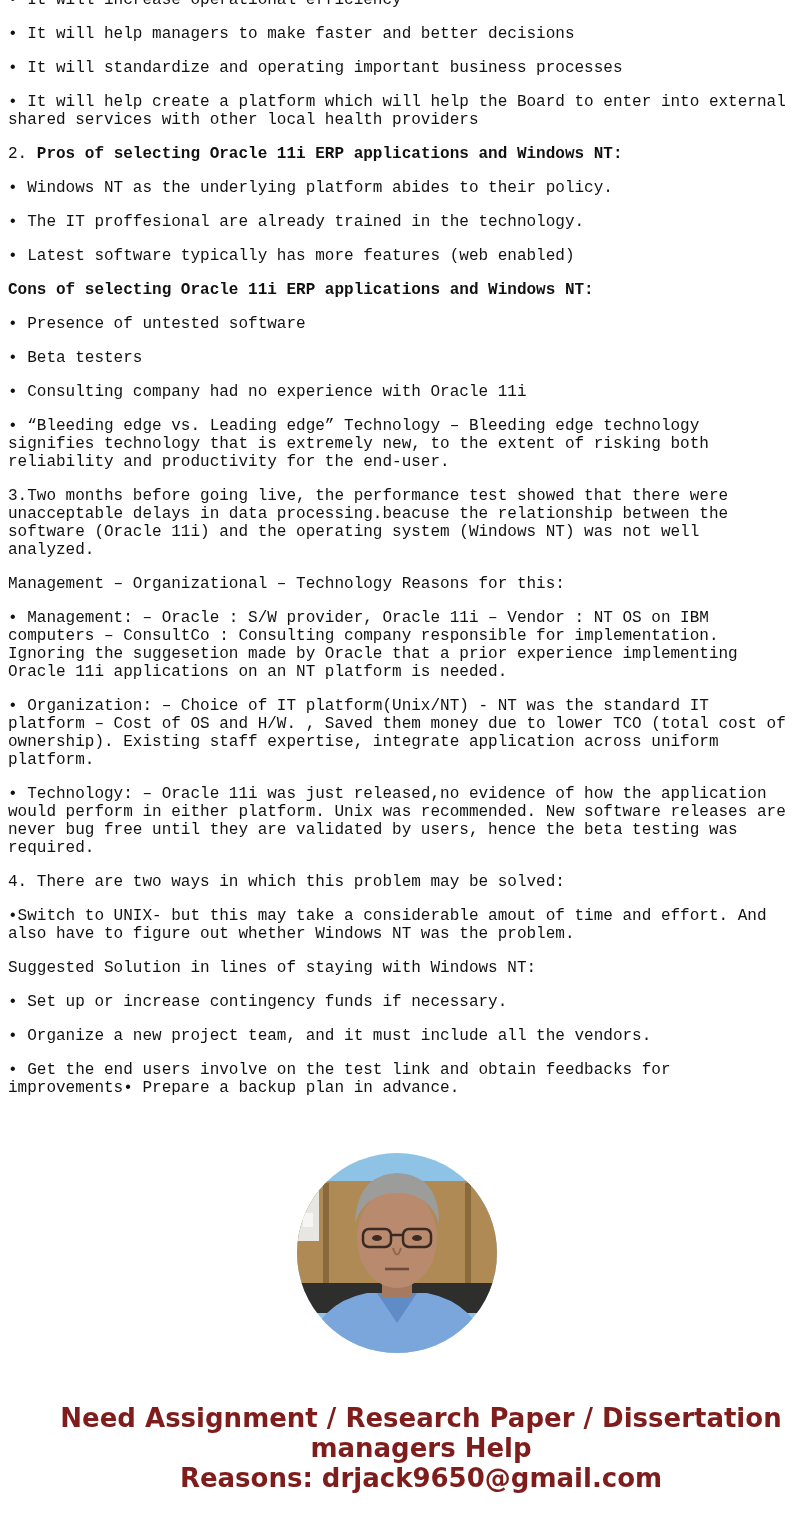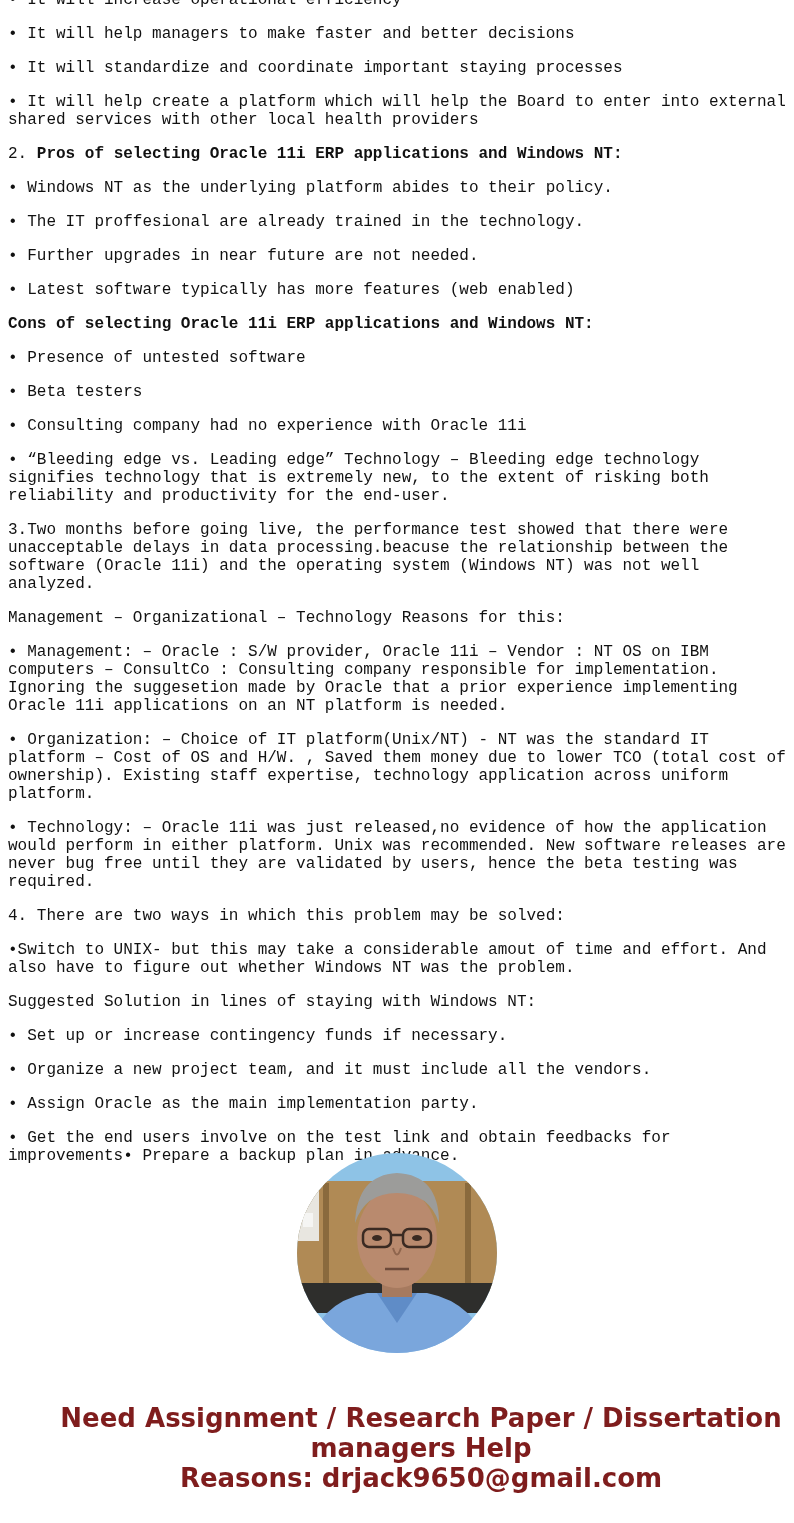--- a/index.html
+++ b/index.html
@@ -47,43 +47,41 @@
       margin-left: 24px;
     }
     .cta div { margin: 0; }
   </style>
 </head>
 <body>
 
 <div class="content">
   <p>• It will increase operational efficiency</p>
   <p>• It will help managers to make faster and better decisions</p>
-  <p>• It will standardize and coordinate important staying processes</p>
+  <p>• It will standardize and operating important business processes</p>
   <p>• It will help create a platform which will help the Board to enter into external shared services with other local health providers</p>
   <p><span>2. </span><b>Pros of selecting Oracle 11i ERP applications and Windows NT:</b></p>
   <p>• Windows NT as the underlying platform abides to their policy.</p>
   <p>• The IT proffesional are already trained in the technology.</p>
-  <p>• Further upgrades in near future are not needed.</p>
   <p>• Latest software typically has more features (web enabled)</p>
   <p><b>Cons of selecting Oracle 11i ERP applications and Windows NT:</b></p>
   <p>• Presence of untested software</p>
   <p>• Beta testers</p>
   <p>• Consulting company had no experience with Oracle 11i</p>
   <p>• “Bleeding edge vs. Leading edge” Technology – Bleeding edge technology signifies technology that is extremely new, to the extent of risking both reliability and productivity for the end-user.</p>
   <p>3.Two months before going live, the performance test showed that there were unacceptable delays in data processing.beacuse the relationship between the software (Oracle 11i) and the operating system (Windows NT) was not well analyzed.</p>
   <p>Management – Organizational – Technology Reasons for this:</p>
   <p>• Management: – Oracle : S/W provider, Oracle 11i – Vendor : NT OS on IBM computers – ConsultCo : Consulting company responsible for implementation. Ignoring the suggesetion made by Oracle that a prior experience implementing Oracle 11i applications on an NT platform is needed.</p>
-  <p>• Organization: – Choice of IT platform(Unix/NT) - NT was the standard IT platform – Cost of OS and H/W. , Saved them money due to lower TCO (total cost of ownership). Existing staff expertise, technology application across uniform platform.</p>
+  <p>• Organization: – Choice of IT platform(Unix/NT) - NT was the standard IT platform – Cost of OS and H/W. , Saved them money due to lower TCO (total cost of ownership). Existing staff expertise, integrate application across uniform platform.</p>
   <p>• Technology: – Oracle 11i was just released,no evidence of how the application would perform in either platform. Unix was recommended. New software releases are never bug free until they are validated by users, hence the beta testing was required.</p>
   <p>4. There are two ways in which this problem may be solved:</p>
   <p>•Switch to UNIX- but this may take a considerable amout of time and effort. And also have to figure out whether Windows NT was the problem.</p>
   <p>Suggested Solution in lines of staying with Windows NT:</p>
   <p>• Set up or increase contingency funds if necessary.</p>
   <p>• Organize a new project team, and it must include all the vendors.</p>
-  <p>• Assign Oracle as the main implementation party.</p>
   <p>• Get the end users involve on the test link and obtain feedbacks for improvements• Prepare a backup plan in advance.</p>
 </div>
 
 <div class="avatar-wrap">
   <svg width="200" height="200" viewBox="0 0 200 200">
     <rect x="0" y="0" width="200" height="200" fill="#8ec3e6"></rect>
     <rect x="0" y="28" width="200" height="110" fill="#b08a55"></rect>
     <rect x="0" y="28" width="22" height="60" fill="#e8e6e0"></rect>
     <rect x="6" y="60" width="10" height="14" fill="#f5f5f3"></rect>
     <rect x="26" y="30" width="6" height="100" fill="#8a6a3d"></rect>

